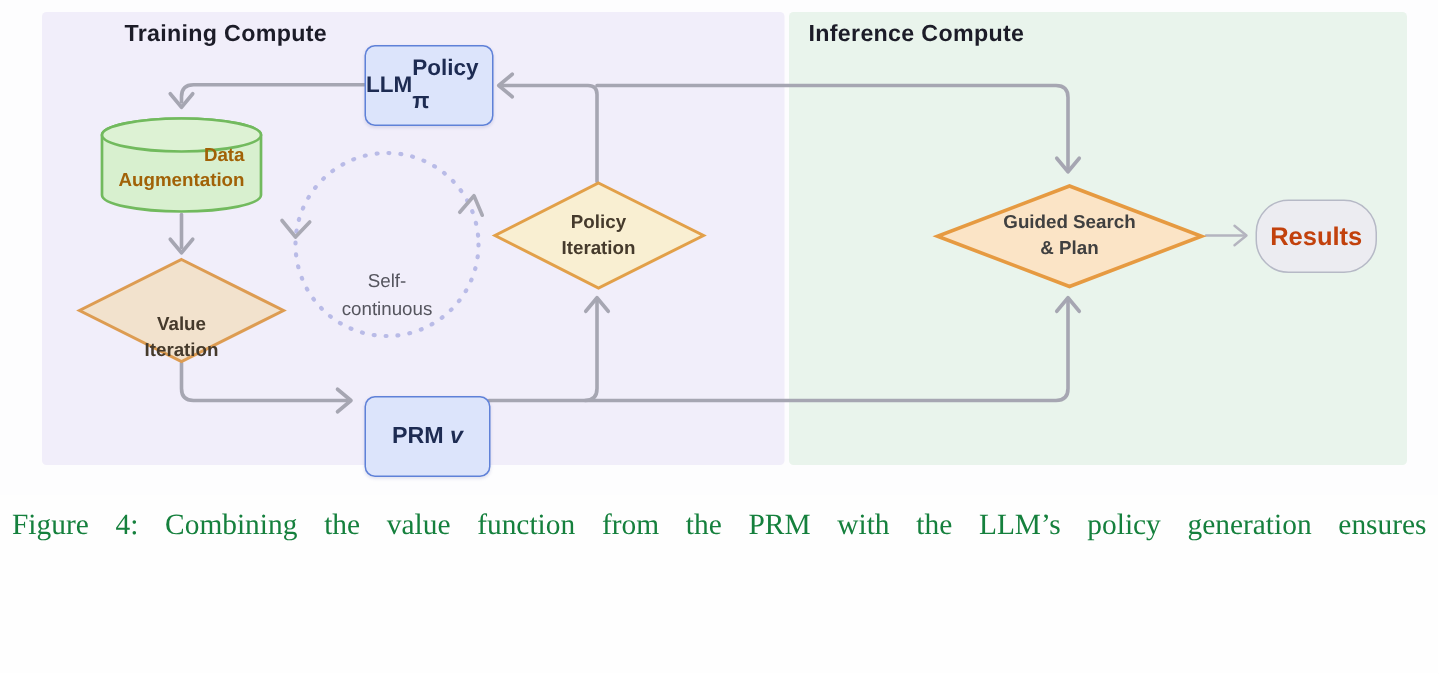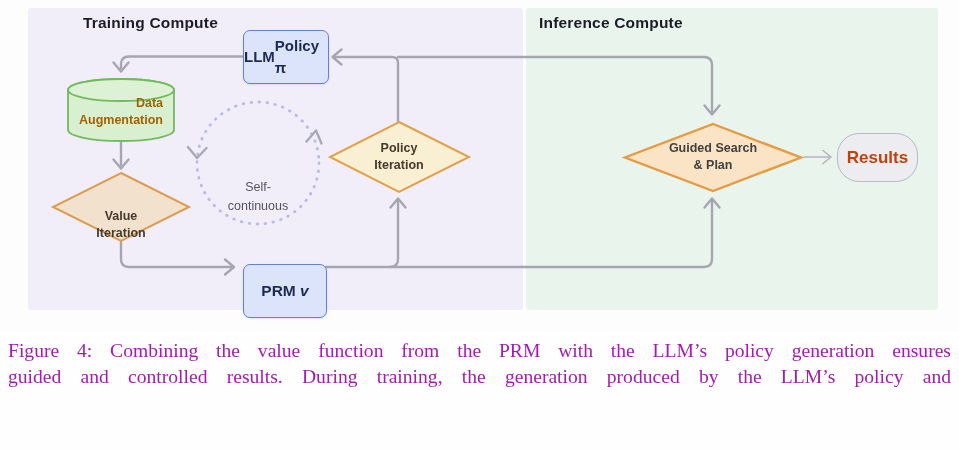--- a/index.html
+++ b/index.html
@@ -20,21 +20,21 @@
   .box{position:absolute;background:#dce4fb;border:1.6px solid #5f81d8;border-radius:7px;display:flex;flex-direction:row;align-items:center;justify-content:center;color:#1d2b52;font-weight:bold;box-shadow:0 1px 2px rgba(80,90,160,.15);}
   .box.llm{left:243px;top:30px;width:84px;height:52px;font-size:15px;line-height:1.45;}
   .box.prm{left:243px;top:240px;width:82px;height:52px;font-size:15.5px;margin-top:24px;}
   .box .sym{font-style:italic;font-weight:bold;}
   .results{position:absolute;left:837px;top:133px;width:79px;height:47px;background:#ececf1;border:1.5px solid #b6b9c6;border-radius:22px;display:flex;align-items:center;justify-content:center;font-weight:bold;font-size:17px;color:#c2410c;}
   .self-label{position:absolute;left:258px;top:163px;transform:translate(-50%,-50%);text-align:center;font-size:12.5px;line-height:1.5;color:#55555e;font-weight:normal;margin-top:34px;}
   .lbl-data{left:121px;top:112px;color:#a16207;text-align:right;}
   .lbl-value{left:121px;top:207px;color:#453a2c;margin-top:18px;}
   .lbl-policy{left:399px;top:157px;color:#453a2c;}
   .lbl-guided{left:713px;top:157px;color:#404040;}
-  .caption{position:absolute;left:0;top:334px;width:959px;padding:4px 8px 0 8px;box-sizing:border-box;font-family:"Liberation Serif",serif;font-size:19.6px;line-height:25.8px;color:#a21caf;}
+  .caption{position:absolute;left:0;top:334px;width:959px;padding:4px 8px 0 8px;box-sizing:border-box;font-family:"Liberation Serif",serif;font-size:19.6px;line-height:25.8px;color:#15803d;}
   .caption .ln{text-align:justify;}
   .caption .ln.just{text-align-last:justify;}
 </style>
 </head>
 <body>
 
 <div class="page">
 
   <div class="diagram">
 
@@ -116,16 +116,15 @@
     </div>
 
     <div class="results">
       <span>Results</span>
     </div>
 
   </div>
 
   <div class="caption">
     <div class="ln just">Figure 4: Combining the value function from the PRM with the LLM’s policy generation ensures</div>
-    <div class="ln just">guided and controlled results. During training, the generation produced by the LLM’s policy and</div>
   </div>
 
 </div>
 
 </body></html>

